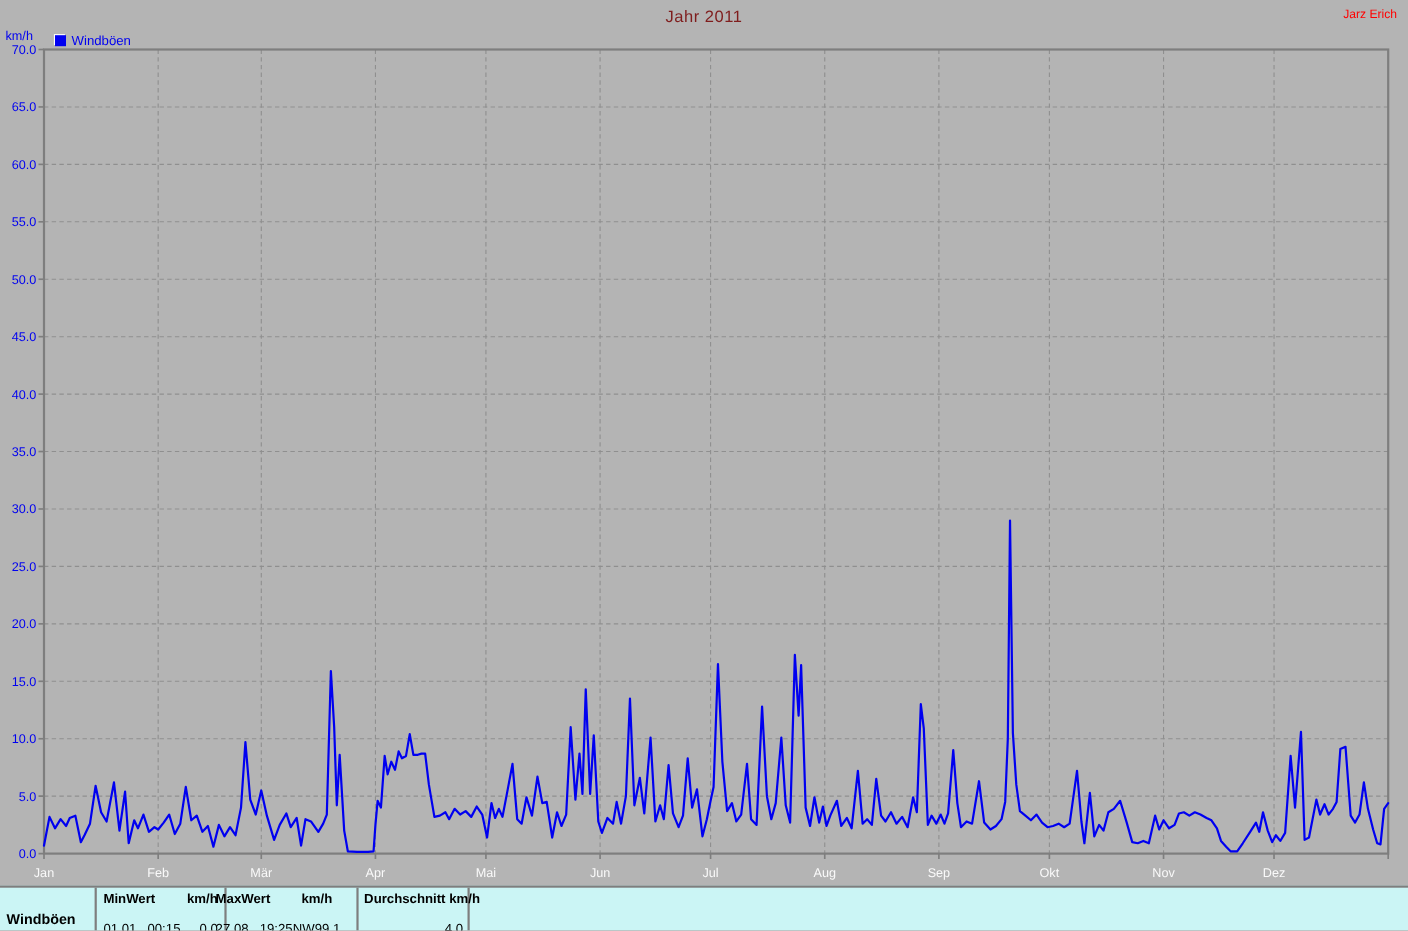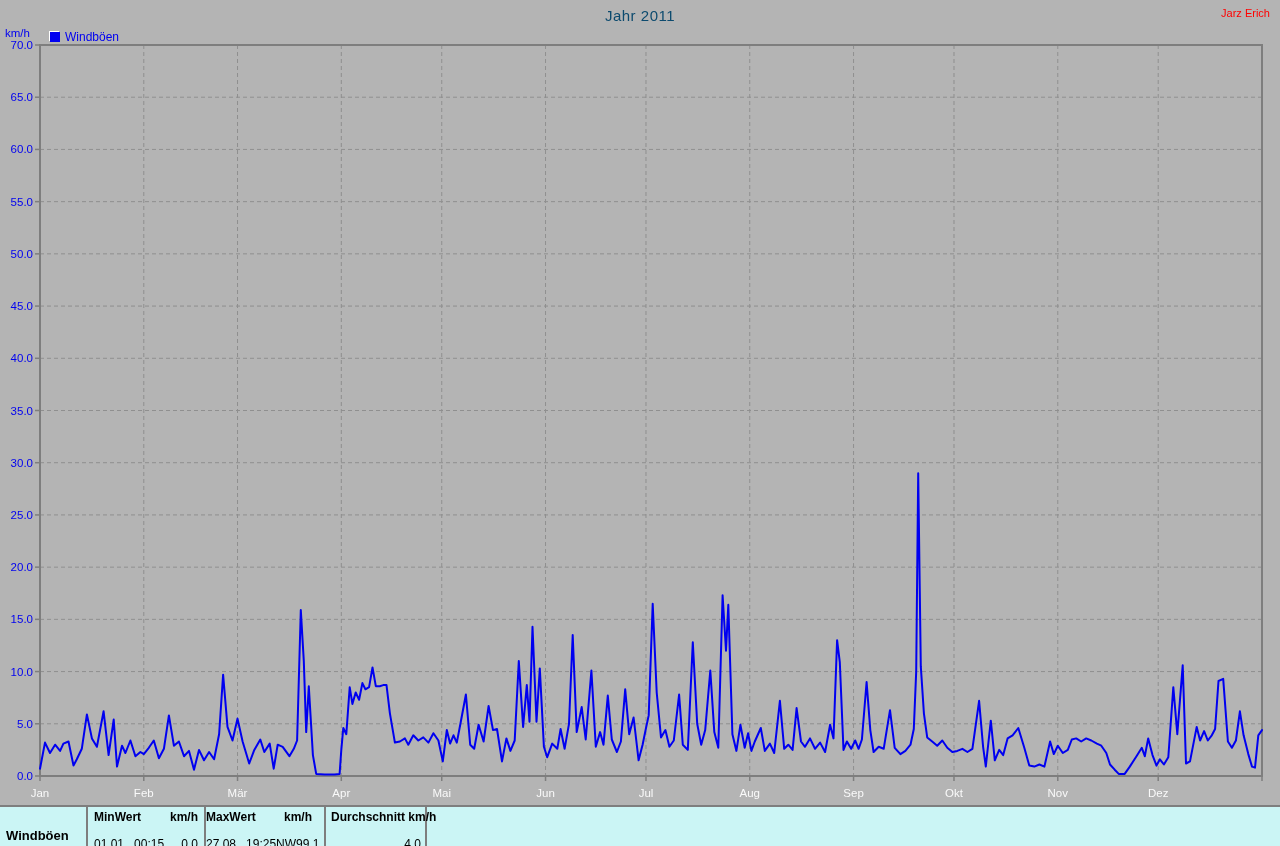--- a/index.html
+++ b/index.html
@@ -1,19 +1,19 @@
 <!DOCTYPE html>
 <html><head>
 <meta charset="utf-8">
 <style>
   html,body{margin:0;padding:0;}
   body{width:1280px;height:846px;position:relative;overflow:hidden;
        background:#b4b4b4;font-family:"Liberation Sans",sans-serif;}
   .abs{position:absolute;}
-  #title{top:7px;left:0;width:1280px;text-align:center;color:#0c4a6e;font-size:15px;letter-spacing:.5px;}
+  #title{top:7px;left:0;width:1280px;text-align:center;color:#7f1d1d;font-size:15px;letter-spacing:.5px;}
   #credit{top:7px;right:10px;color:#ff0000;font-size:11px;}
   #unit{top:27px;left:5px;color:#0000f0;font-size:11.5px;}
   #legend{top:30px;left:50px;color:#0000f0;font-size:12px;display:flex;align-items:center;}
   #legend .swatch{width:10px;height:10px;background:#0000f0;display:inline-block;margin-right:5px;
                   box-shadow:-1px -1px 0 #ffffff;}
   #chart-svg{top:0;left:0;}
   .frame{fill:none;stroke:#7e7e7e;stroke-width:2;}
   .grid{stroke:#8f8f8f;stroke-width:1;stroke-dasharray:4 3;}
   .tick{stroke:#7e7e7e;stroke-width:1.5;}
   .ylab{fill:#0000f0;font-size:11.5px;font-family:"Liberation Sans",sans-serif;}
@@ -23,21 +23,21 @@
   #tablebar{left:0;top:805px;width:1280px;height:41px;background:#cbf5f5;
             border-top:2px solid #7e7e7e;box-sizing:border-box;color:#000;}
   .vline{position:absolute;top:0;bottom:0;width:2px;background:#7e7e7e;}
   .cell{position:absolute;top:0;height:100%;font-size:12px;}
   .cell .r1{display:flex;justify-content:space-between;font-weight:bold;margin-top:3px;white-space:pre;}
   .cell .r2{display:flex;justify-content:space-between;margin-top:13px;white-space:pre;}
   .cell .r2.end{justify-content:flex-end;}
   #cell-label{left:6px;width:76px;font-weight:bold;font-size:13px;}
   #cell-label span{display:block;margin-top:21px;}
   #cell-min{left:94px;width:104px;}
-  #cell-max{left:206px;width:106px;}
+  #cell-max{left:196px;width:106px;}
   #cell-avg{left:331px;width:90px;}
 </style>
 </head>
 <body>
 
 <div id="title" class="abs">Jahr 2011</div>
 <div id="credit" class="abs">Jarz Erich</div>
 <div id="unit" class="abs">km/h</div>
 
 <div id="legend" class="abs">

